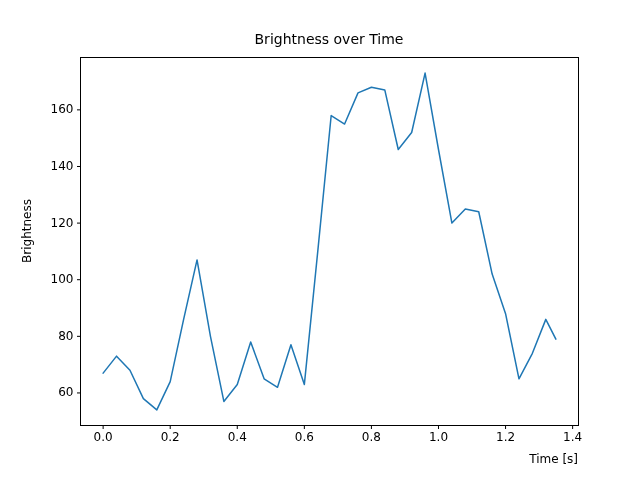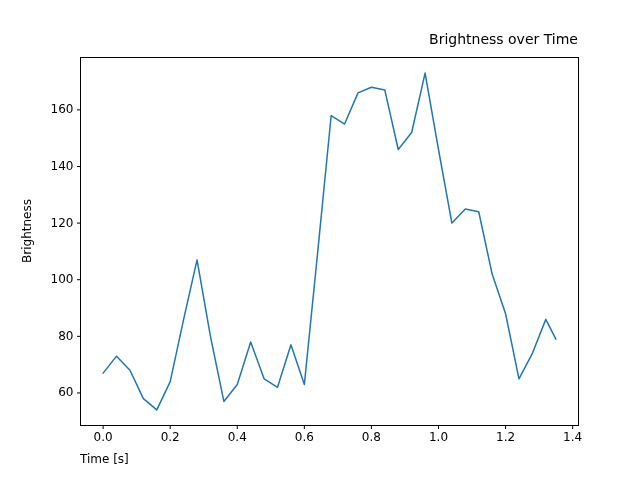--- a/index.html
+++ b/index.html
@@ -17,21 +17,21 @@
     position: relative;
     width: 640px;
     height: 480px;
     background: #ffffff;
   }
   #chart-title {
     position: absolute;
     left: 80px;
     top: 30px;
     width: 498px;
-    text-align: right;
+    text-align: center;
     font-size: 14px;
     color: #000000;
     line-height: 18px;
     white-space: nowrap;
   }
   #plot-svg {
     position: absolute;
     left: 0;
     top: 0;
   }
@@ -47,21 +47,21 @@
     fill: #000000;
     font-family: "DejaVu Sans", sans-serif;
     text-anchor: middle;
     dominant-baseline: hanging;
   }
   #xlabel {
     position: absolute;
     left: 80px;
     top: 452px;
     width: 498px;
-    text-align: left;
+    text-align: right;
     font-size: 12px;
     color: #000000;
     white-space: nowrap;
   }
   #ylabel {
     position: absolute;
     left: -70px;
     top: 221px;
     width: 200px;
     text-align: center;

